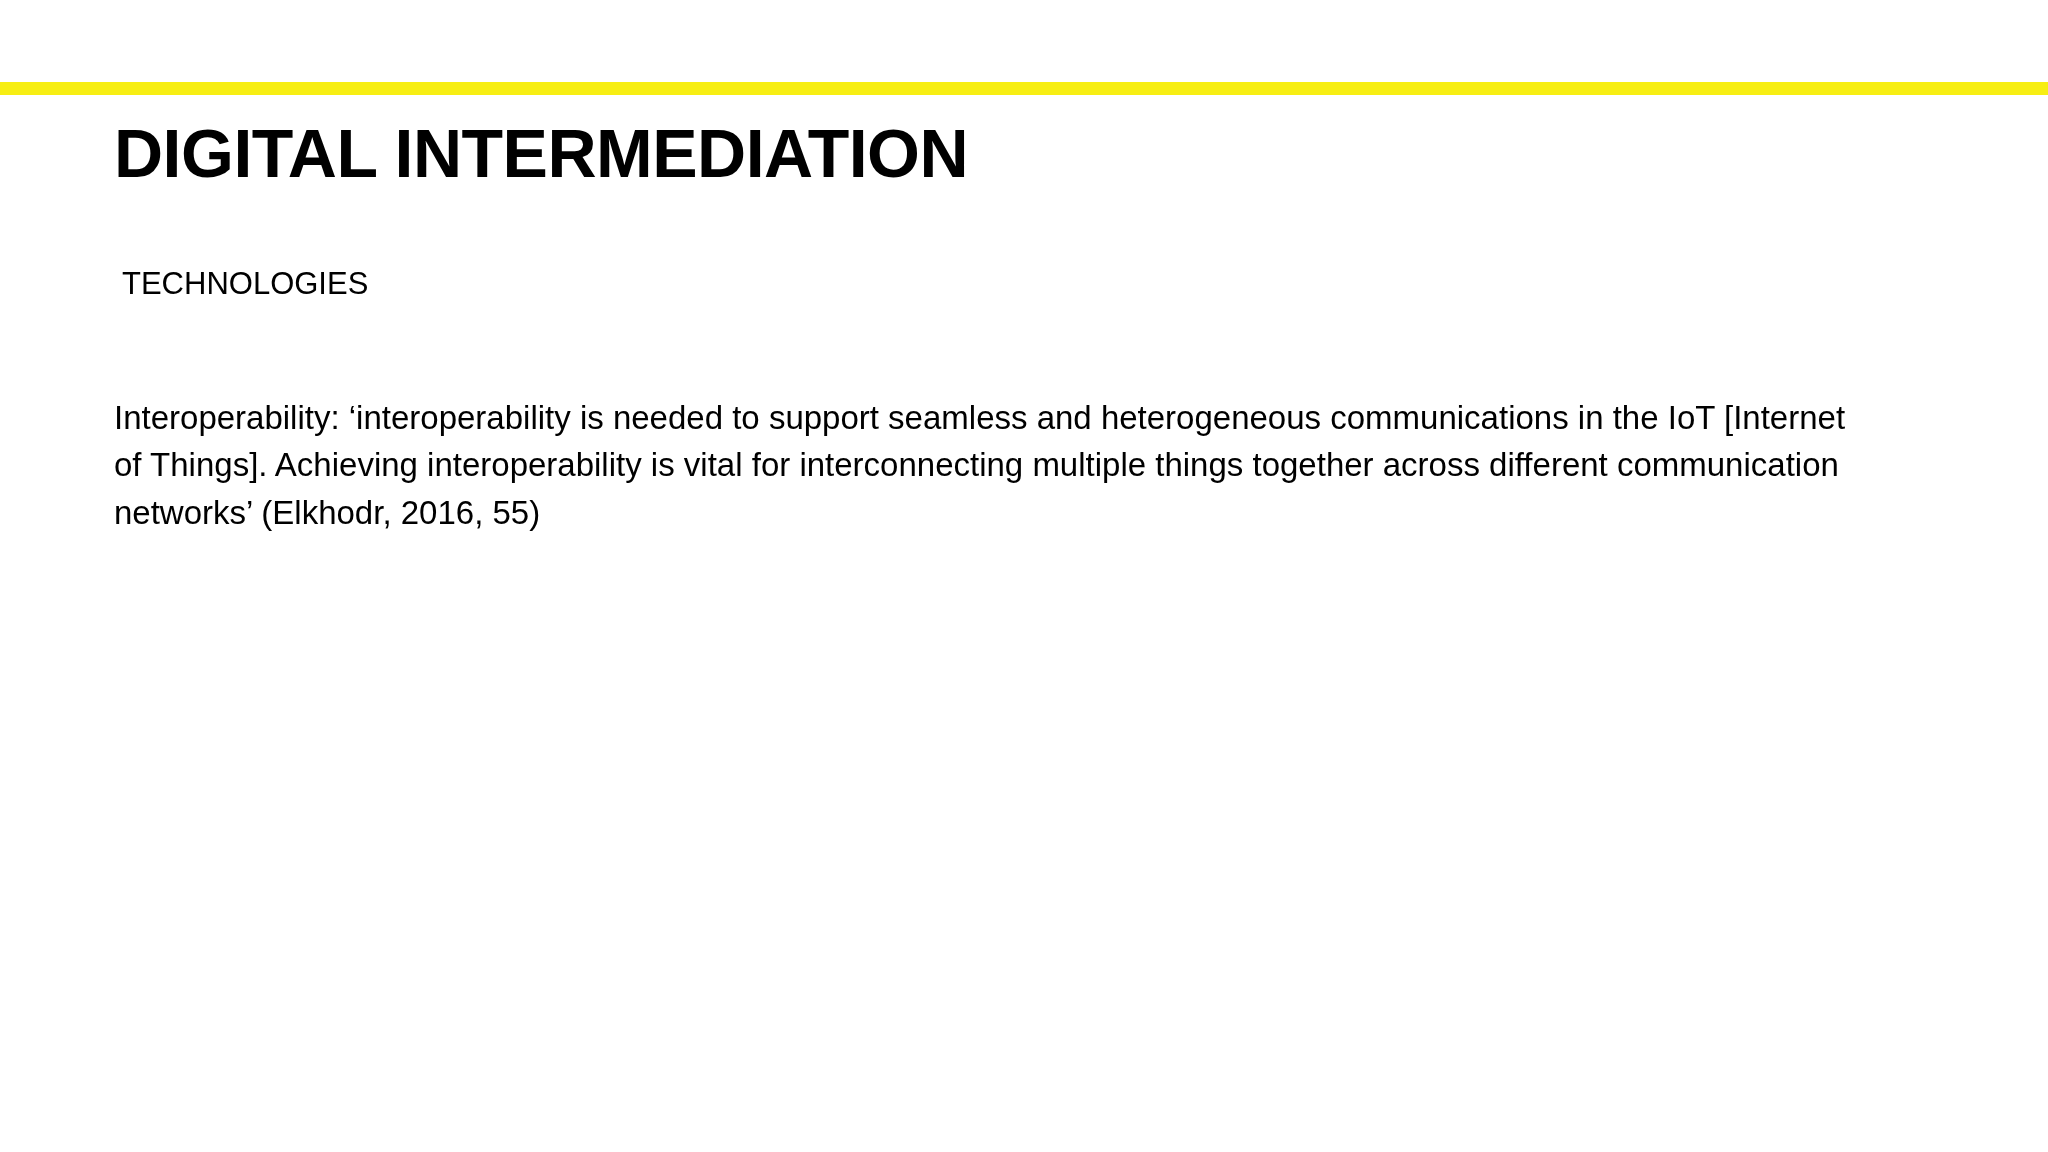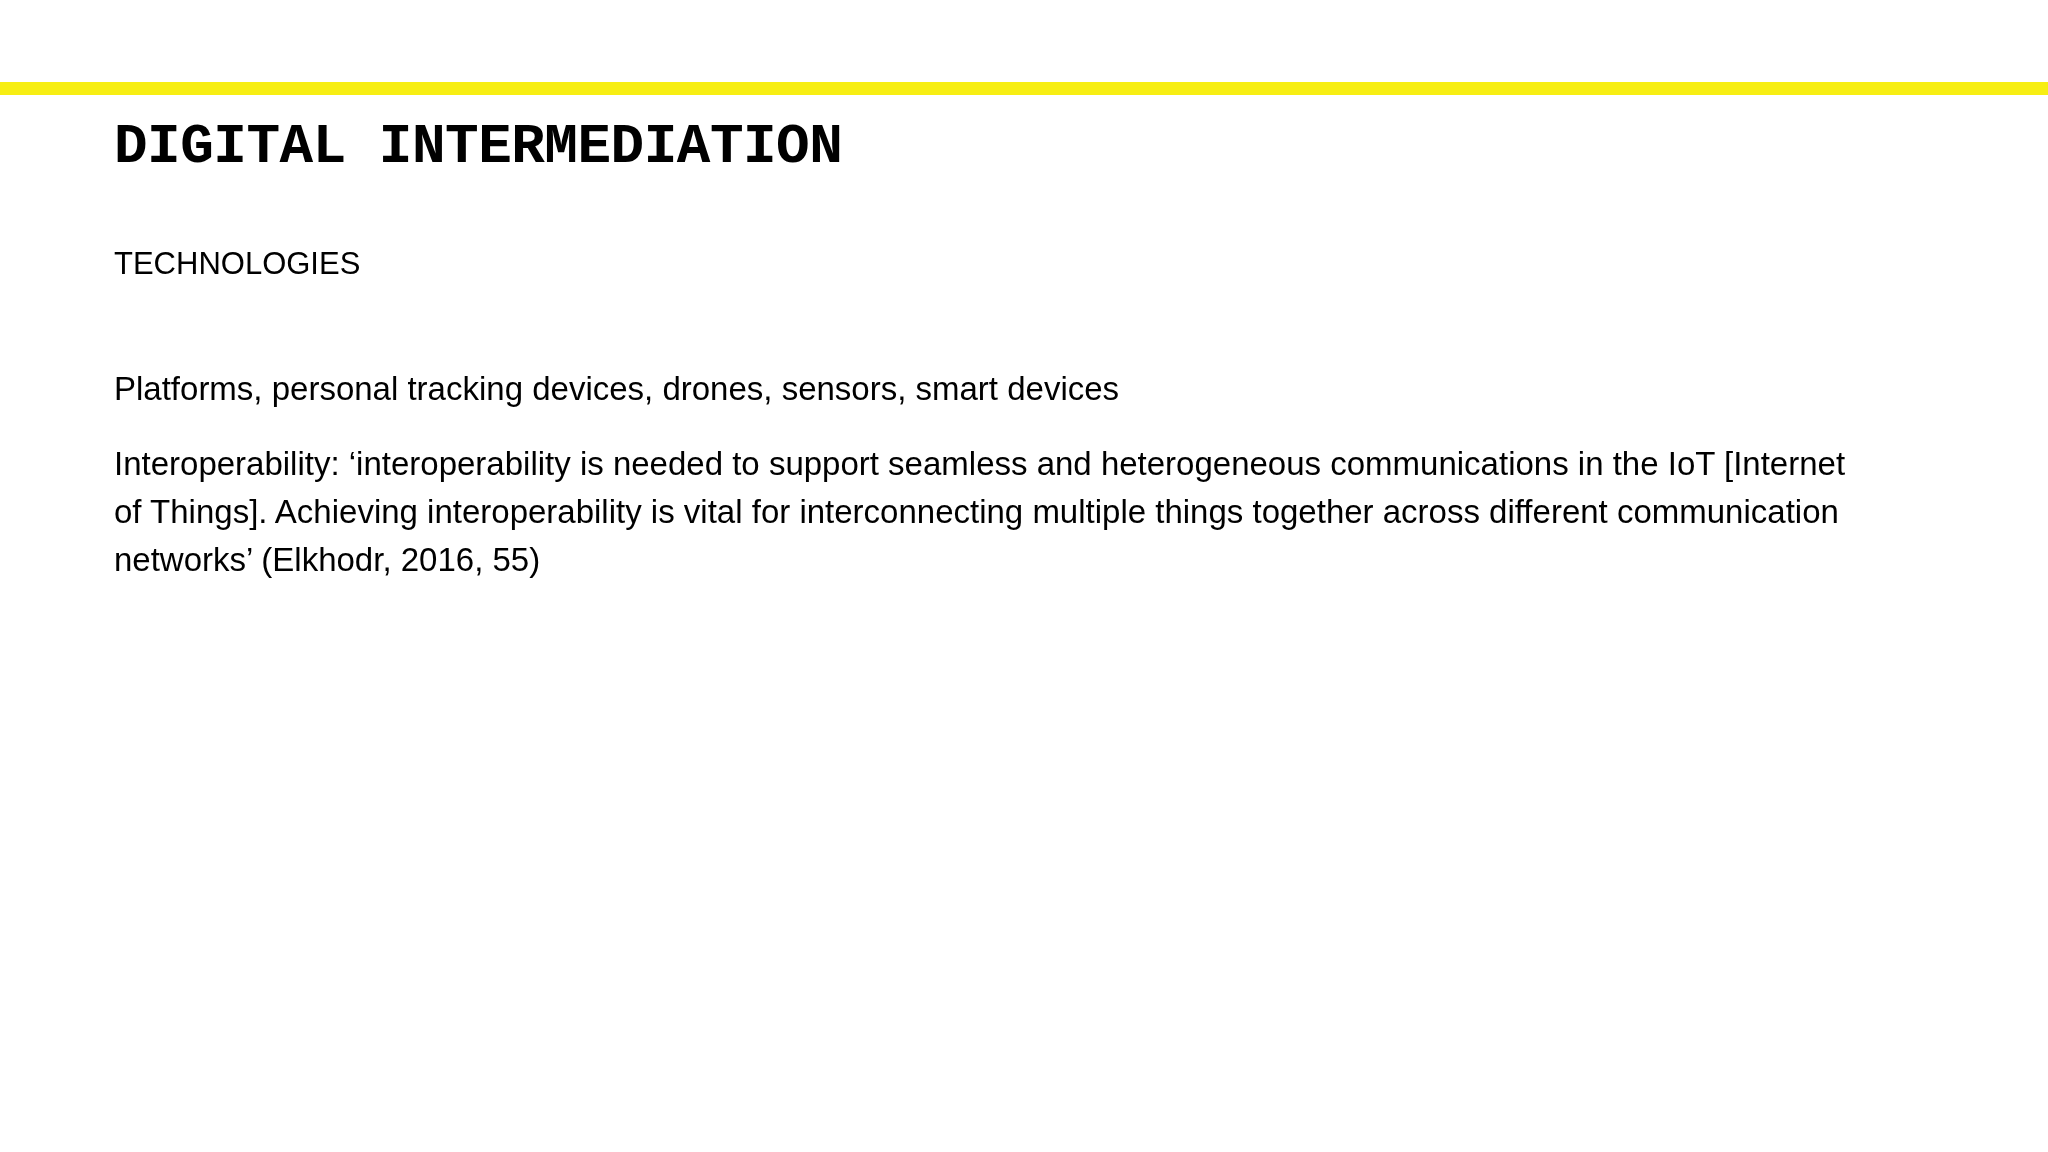--- a/index.html
+++ b/index.html
@@ -29,31 +29,30 @@
     height: 13px;
     background: #f7ee13;
   }
   .content {
     position: absolute;
     left: 114px;
     top: 118px;
     width: 1830px;
   }
   .slide-title {
-    font-size: 56px;
+    font-size: 68px;
     font-weight: bold;
     line-height: 1.05;
     letter-spacing: -0.5px;
     margin: 0;
     color: #000000;
     white-space: nowrap;
-    font-family: Liberation Mono, monospace;
   }
   .slide-subtitle {
-    margin: 0;
+    margin: 8px;
     padding-top: 68px;
     font-size: 31px;
     font-weight: normal;
     line-height: 1.2;
     color: #000000;
   }
   .body-block {
     padding-top: 83px;
   }
   .body-para {
@@ -74,18 +73,17 @@
 
   <div class="accent-bar"></div>
 
   <div class="content">
 
     <h1 class="slide-title">DIGITAL INTERMEDIATION</h1>
 
     <h2 class="slide-subtitle">TECHNOLOGIES</h2>
 
     <div class="body-block">
-      <p class="body-para">Platforms, personal tracking devices, drones, sensors, smart devices</p>
       <p class="body-para">Interoperability: ‘interoperability is needed to support seamless and heterogeneous communications in the IoT [Internet of Things]. Achieving interoperability is vital for interconnecting multiple things together across different communication networks’ (Elkhodr, 2016, 55)</p>
     </div>
 
   </div>
 </div>
 
 </body></html>

